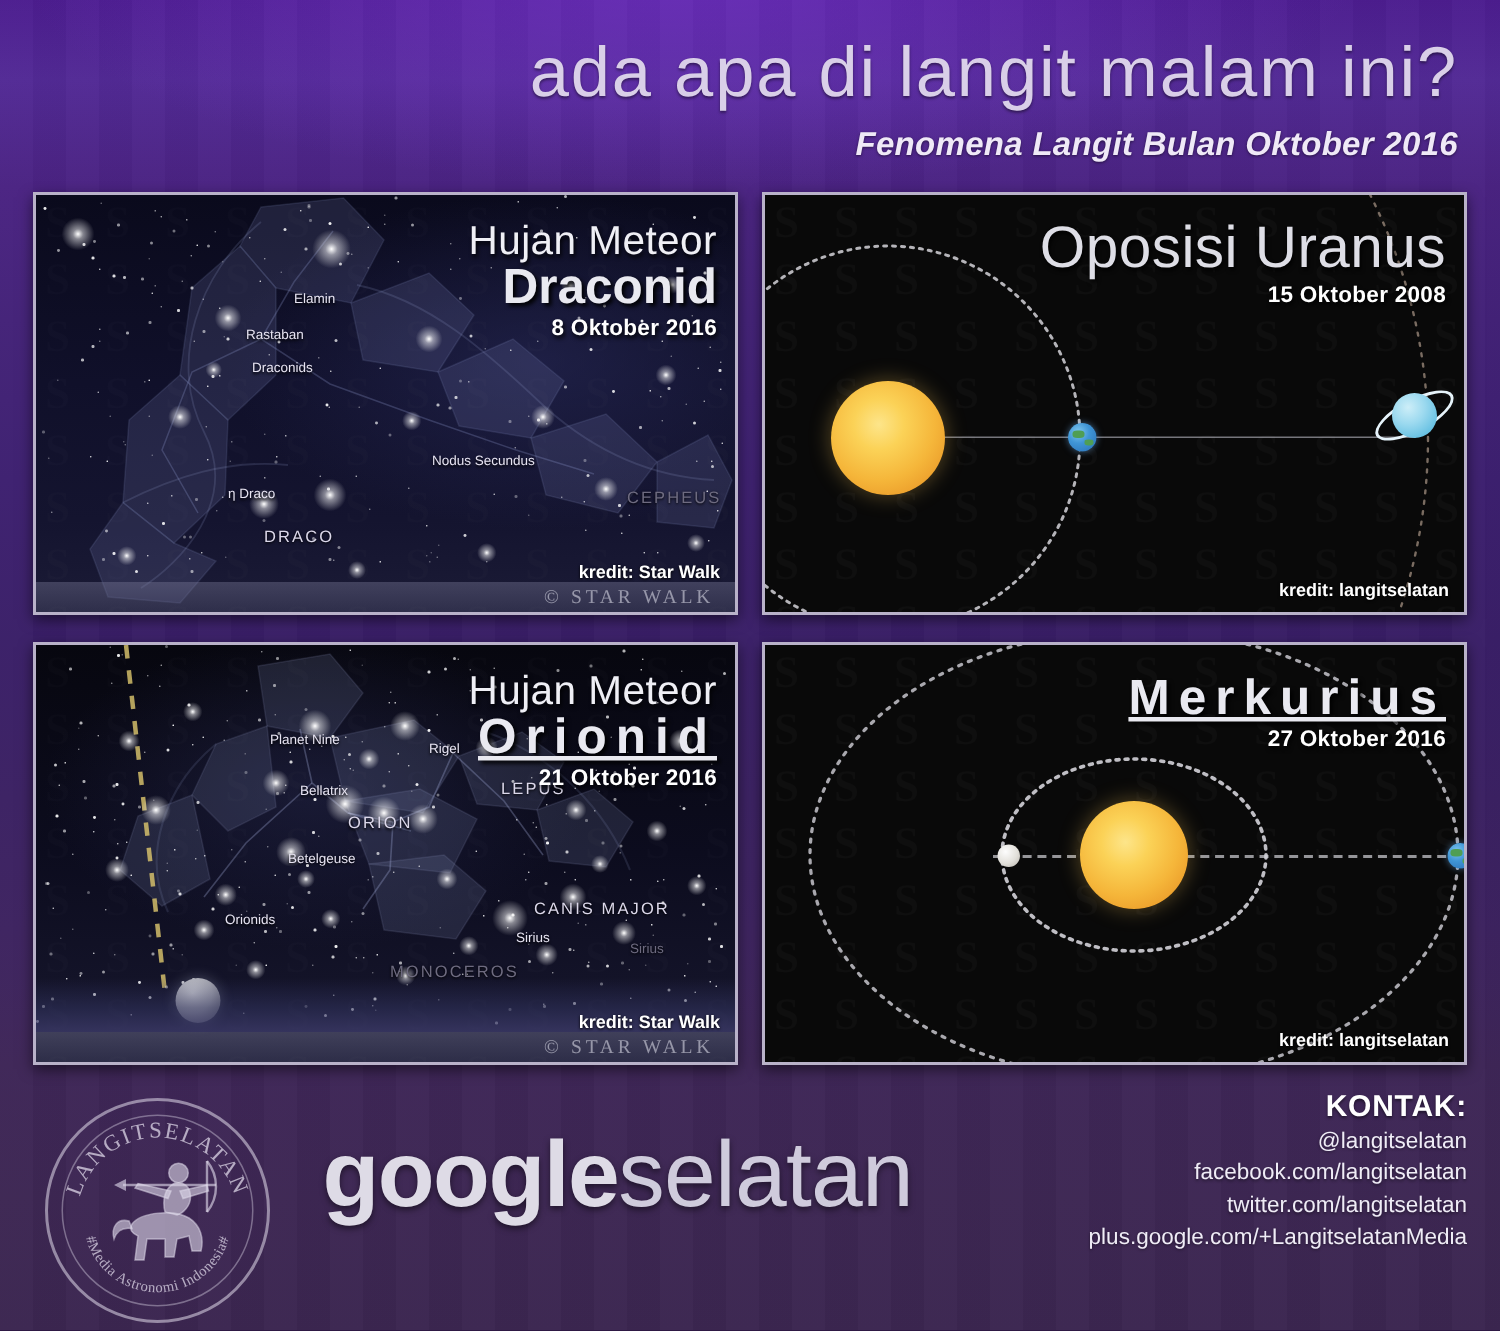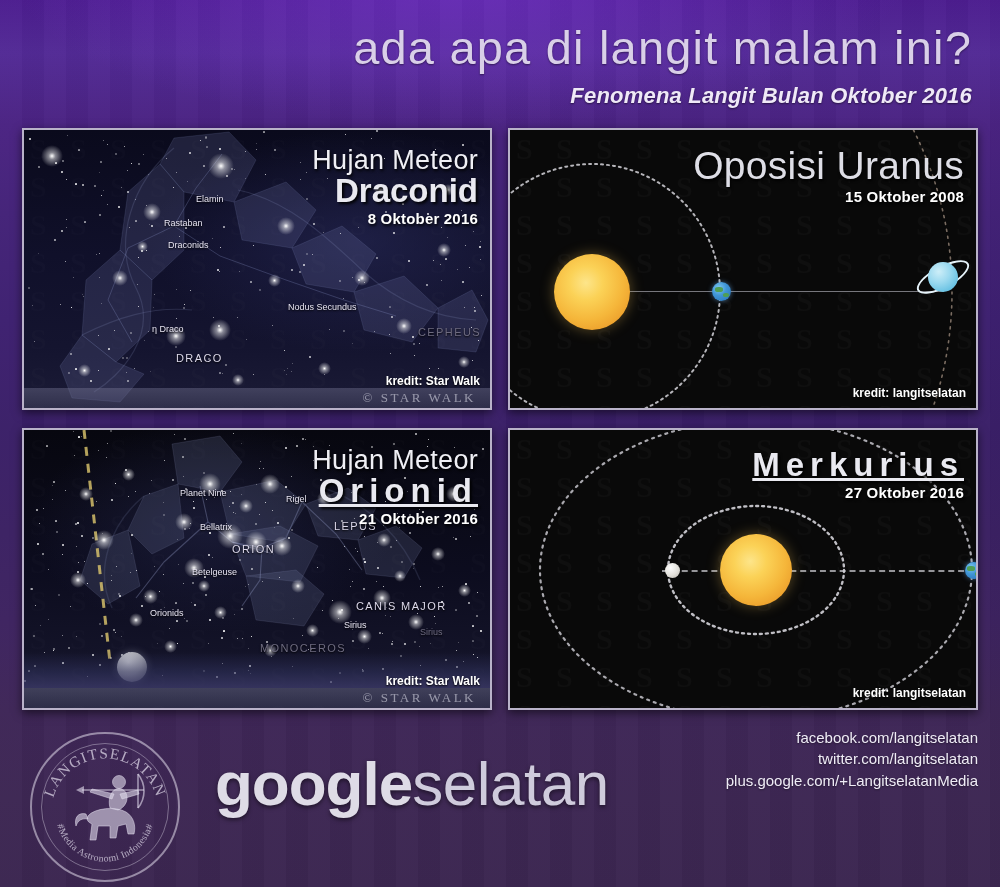--- a/index.html
+++ b/index.html
@@ -1324,18 +1324,20 @@
         </g>
         <path d="M12,26 L20,22 L20,30 Z" fill="rgba(222,217,234,0.62)"></path>
       </svg>
     </div>
 
     <div class="wordmark" style="position:absolute;left:215px;top:36px;">
       <b>google</b><s>selatan</s>
     </div>
 
     <div class="kontak" style="position:absolute;right:22px;top:15px;">
+      <div class="k-title">KONTAK:</div>
+      <div class="k-line">@langitselatan</div>
       <div class="k-line">facebook.com/langitselatan</div>
       <div class="k-line">twitter.com/langitselatan</div>
       <div class="k-line">plus.google.com/+LangitselatanMedia</div>
     </div>
   </div>
 </div>
 
 </body></html>

